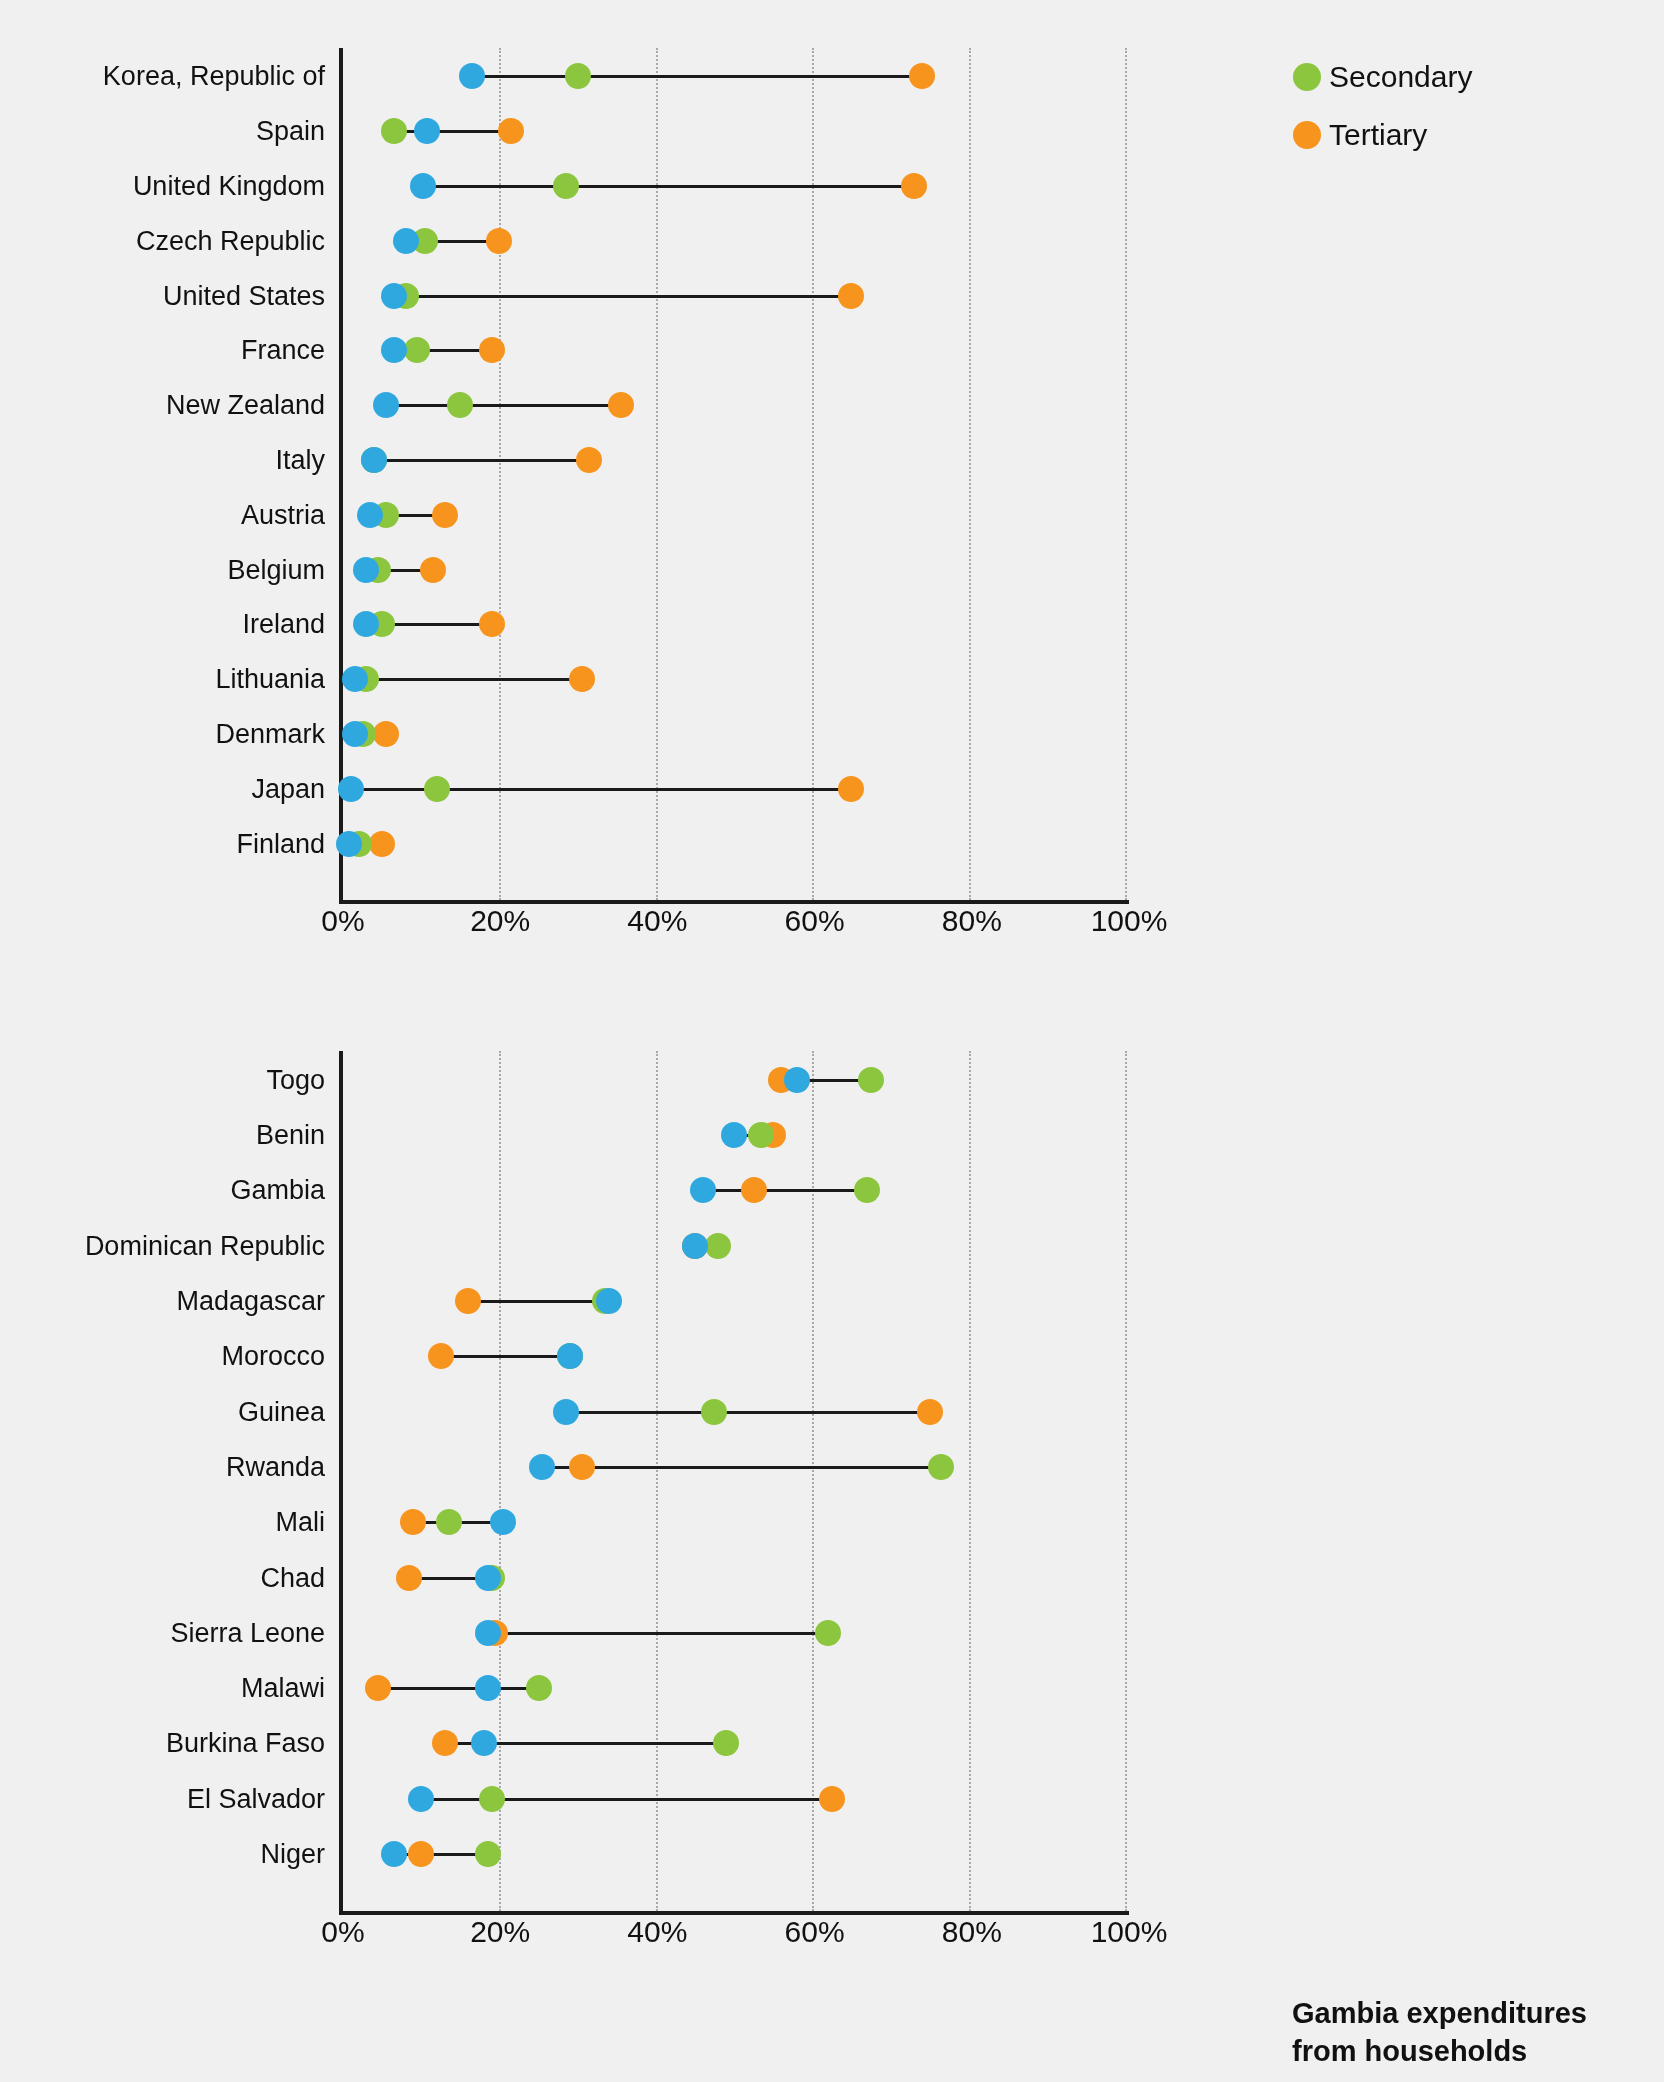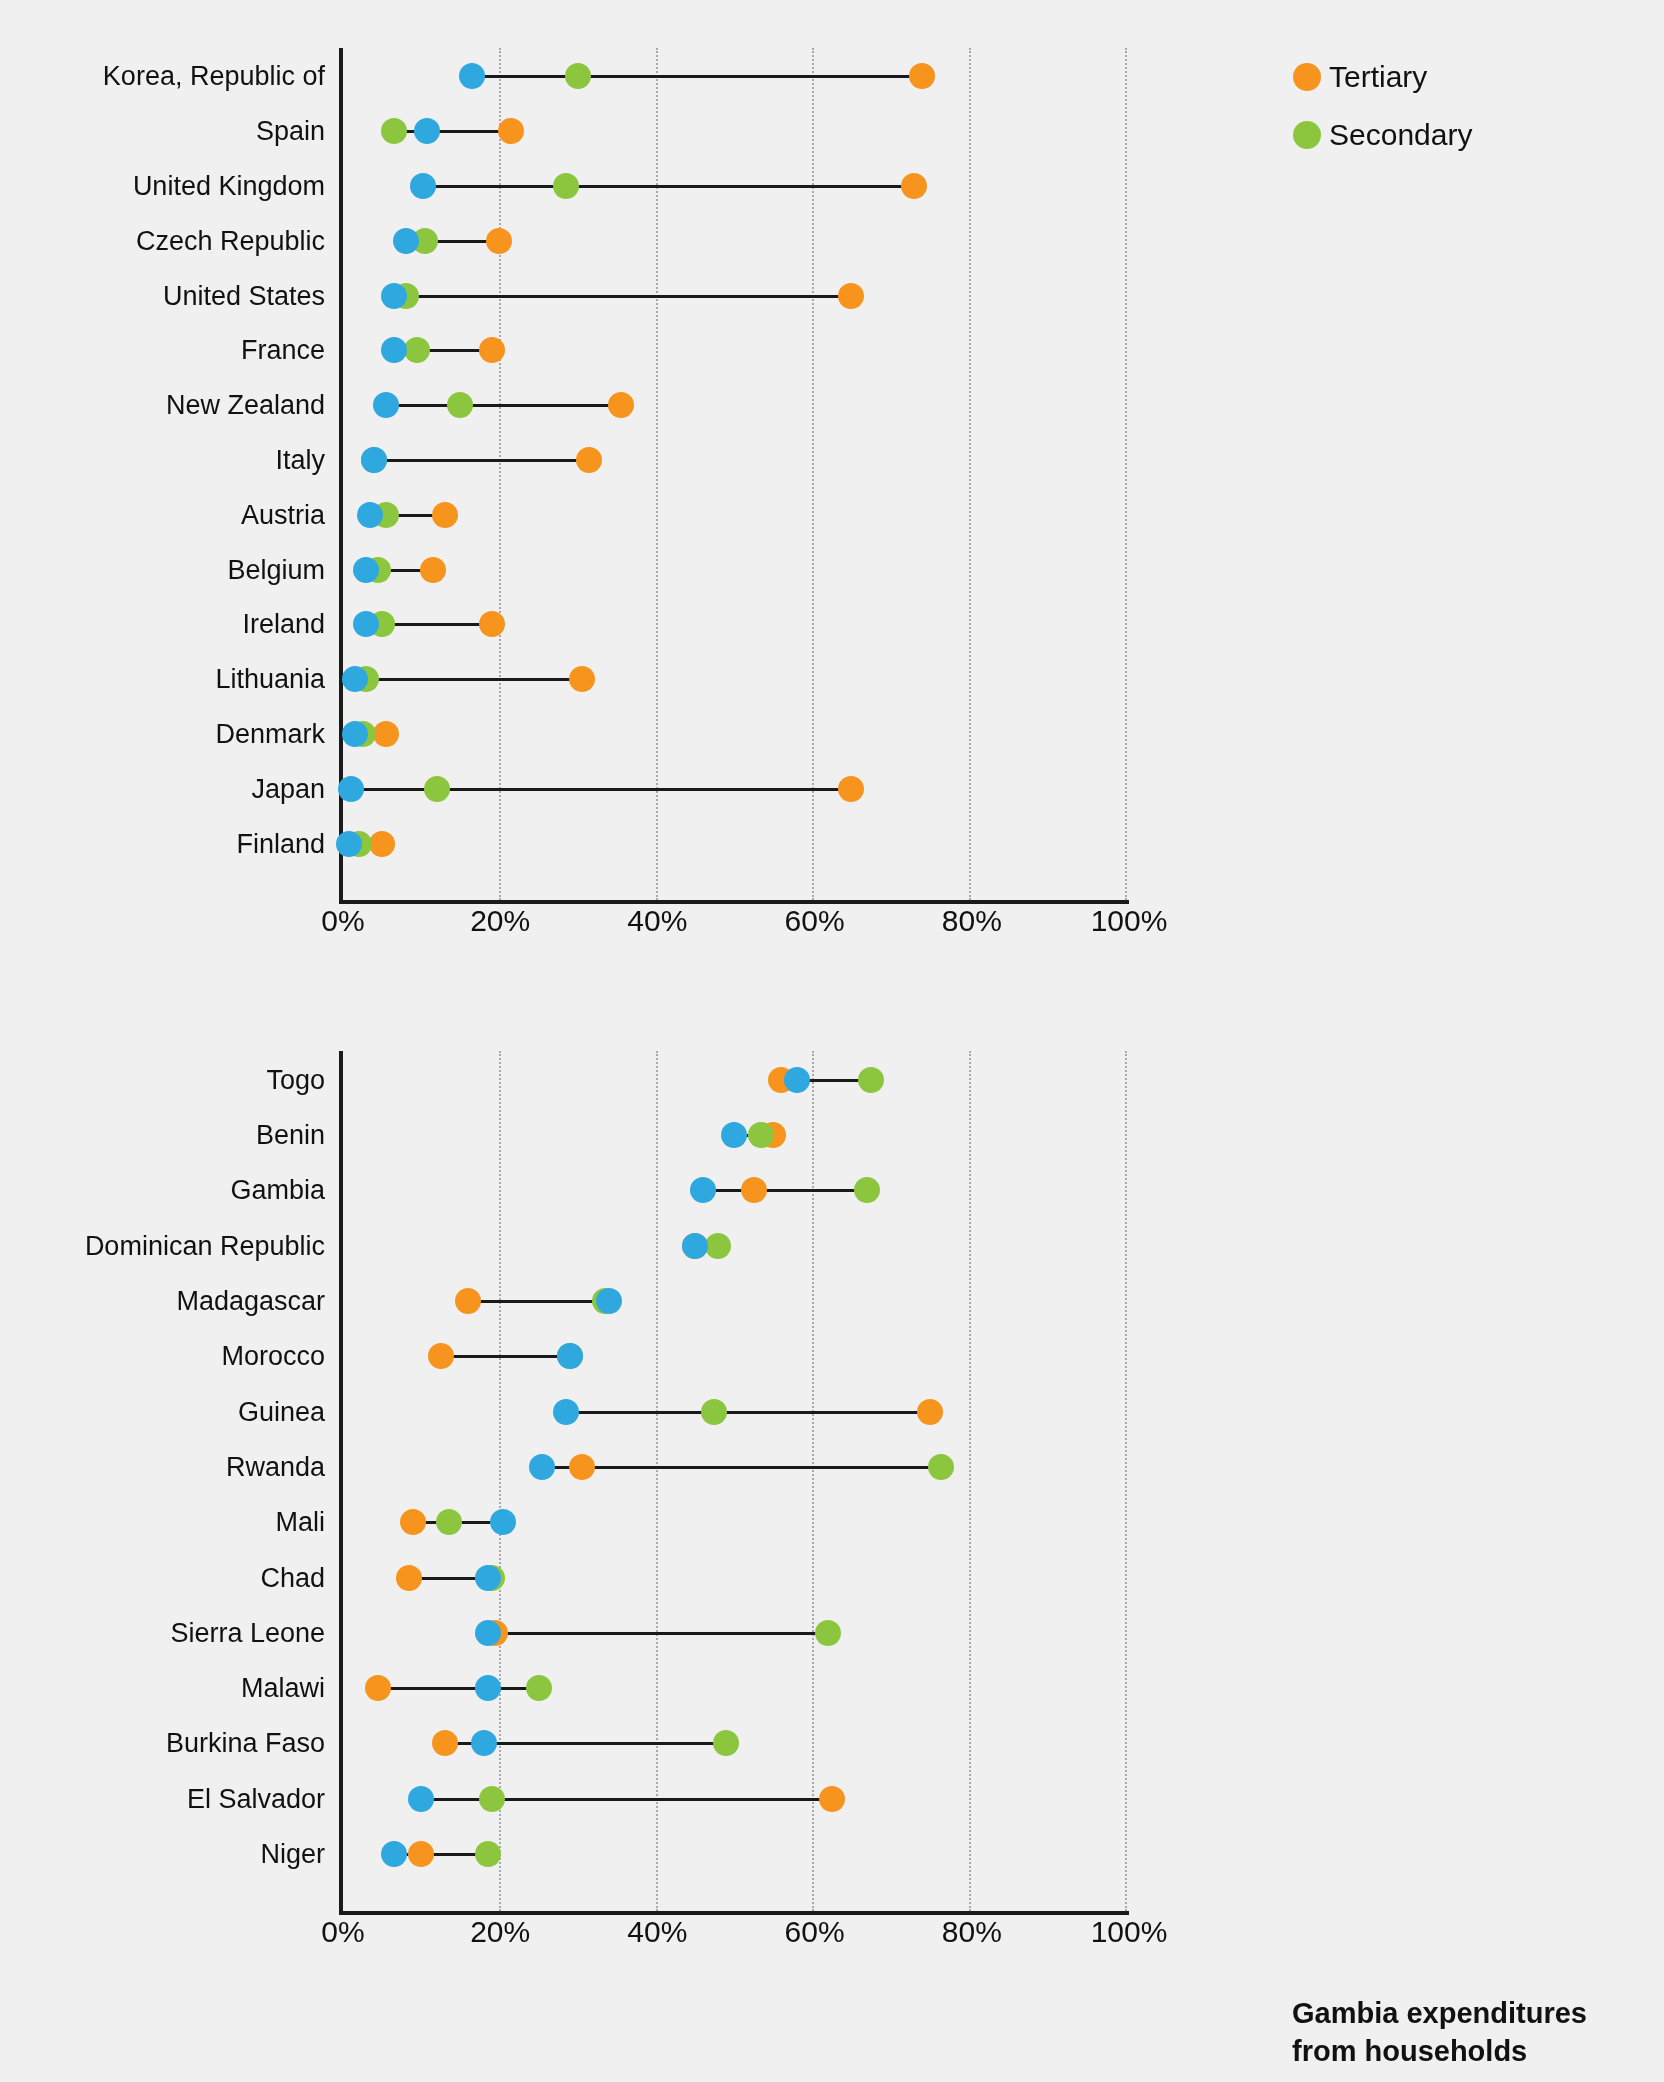--- a/index.html
+++ b/index.html
@@ -407,25 +407,25 @@
           <div class="xtick" style="left: calc(60% + 4px);">60%</div>
           <div class="xtick" style="left: calc(80% + 4px);">80%</div>
           <div class="xtick" style="left: calc(100% + 4px);">100%</div>
         </div>
     </div>
   </div>
 </div>
 
 <div id="legend">
     <div class="legend-item">
+      <span class="legend-swatch" style="background: rgb(140, 198, 62);"></span>
+      <span class="legend-label">Secondary</span>
+    </div>
+    <div class="legend-item">
       <span class="legend-swatch" style="background: rgb(247, 148, 30);"></span>
       <span class="legend-label">Tertiary</span>
-    </div>
-    <div class="legend-item">
-      <span class="legend-swatch" style="background: rgb(140, 198, 62);"></span>
-      <span class="legend-label">Secondary</span>
     </div>
   </div>
 
 <div id="footer-note">
   <div>Gambia expenditures</div>
   <div>from households</div>
 </div>
 
 </body></html>

